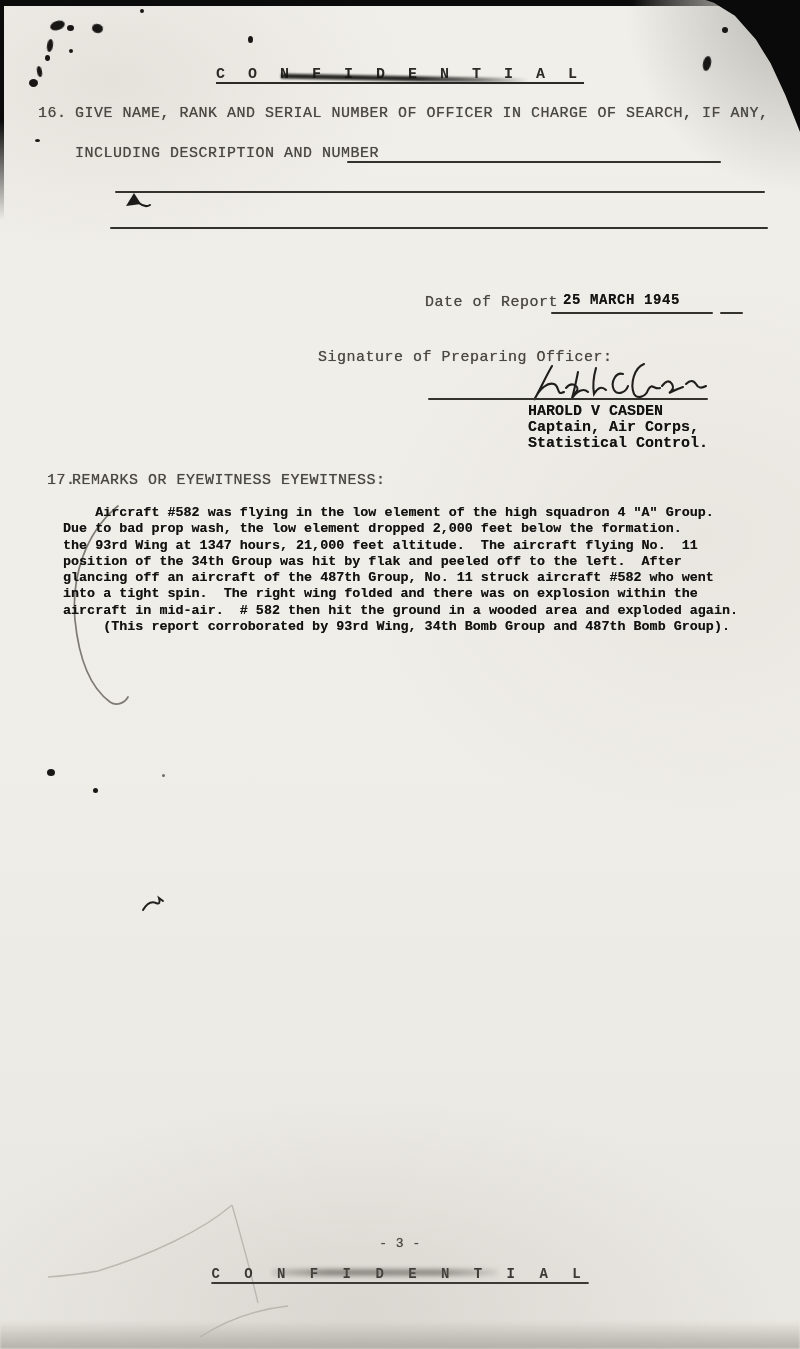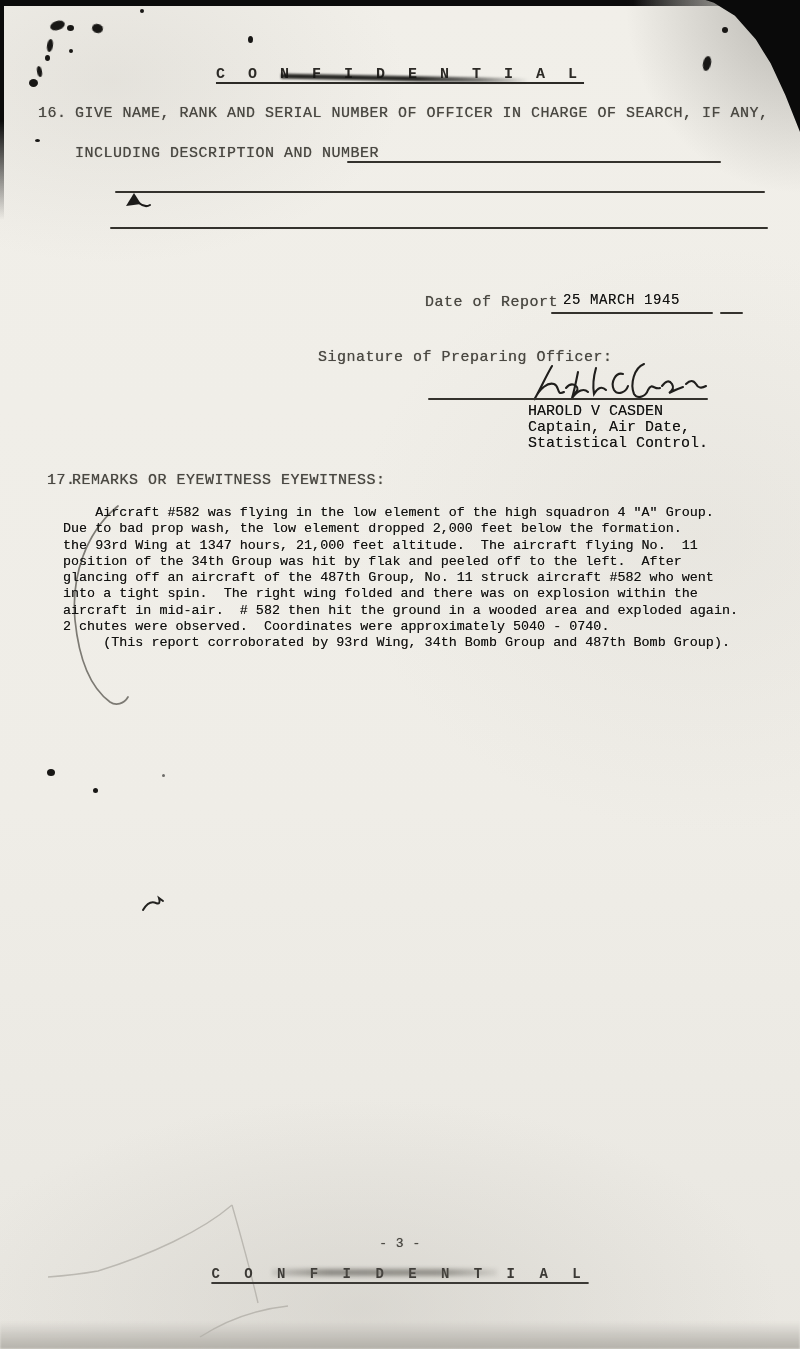--- a/index.html
+++ b/index.html
@@ -17,21 +17,21 @@
   .edge-left{position:absolute;top:0;left:0;width:4px;height:220px;background:linear-gradient(#0b0b0b 55%,rgba(11,11,11,0));filter:blur(.4px);}
   .corner-shade{position:absolute;top:0;right:0;width:190px;height:210px;background:radial-gradient(ellipse at 100% 0%,rgba(110,108,102,.45),transparent 65%);}
   .corner-tear{position:absolute;top:0;right:0;width:105px;height:132px;background:#0a0a0a;filter:blur(.5px);
     clip-path:polygon(100% 0,100% 100%,86% 72%,72% 48%,58% 30%,38% 12%,18% 2%,10% 0);}
   .blot{position:absolute;background:#181715;border-radius:50%;filter:blur(.3px);}
   .bottom-band{position:absolute;left:0;right:0;bottom:0;height:28px;
     background:linear-gradient(to bottom,rgba(160,158,151,0),rgba(178,175,168,.55) 55%,rgba(164,161,154,.75));filter:blur(1.2px);}
   .crease{position:absolute;pointer-events:none;}
   
   .t-faded{color:#4a4842;text-shadow:0 0 .7px rgba(74,72,66,.8);filter:blur(.28px);letter-spacing:.5px;}
-  .t-dark{color:#121211;font-weight:400;text-shadow:0 0 .5px rgba(20,20,17,.6);filter:blur(.18px);}
+  .t-dark{color:#121211;font-weight:700;text-shadow:0 0 .5px rgba(20,20,17,.6);filter:blur(.18px);}
   .abs{position:absolute;white-space:pre;}
   .fs13{font-size:15px;}
   .fs14{font-size:14px;}
   .rule{position:absolute;height:2px;background:#34322d;filter:blur(.45px);border-radius:1px;}
   
   .conf{position:absolute;left:50%;transform:translateX(-50%);font-weight:700;white-space:pre;
     text-decoration:underline;text-decoration-thickness:2px;text-underline-offset:4px;}
   .conf-top{top:66px;font-size:15px;letter-spacing:7px;color:#2c2a26;filter:blur(.3px);}
   .conf-bottom{top:1266px;font-size:14px;letter-spacing:8px;color:#3b3935;filter:blur(.35px);}
   .strike-top{position:absolute;top:76px;left:281px;width:248px;height:5px;transform:rotate(1.1deg);
@@ -102,39 +102,38 @@
       <path d="M148 8 q -4 14 -2 26 q 6 -10 12 -4"></path>
       <path d="M175 14 C 168 12, 162 22, 166 30 C 170 36, 178 32, 180 26"></path>
       <path d="M196 4 C 186 8, 182 24, 186 34 C 190 40, 198 36, 200 30 C 204 22, 206 30, 212 28"></path>
       <path d="M214 26 q 6 -8 10 -2 q 3 5 -3 9 q 8 -4 14 -6"></path>
       <path d="M238 24 q 6 -6 10 0 q 3 6 10 2"></path>
     </g>
   </svg>
   <span class="sr">Harold V Casden</span>
   <div class="rule" style="left:428px;top:398px;width:280px;"></div>
   <div class="abs t-dark fs13" style="left:528px;top:403px;">HAROLD V CASDEN</div>
-  <div class="abs t-dark fs13" style="left:528px;top:419px;">Captain, Air Date,</div>
+  <div class="abs t-dark fs13" style="left:528px;top:419px;">Captain, Air Corps,</div>
   <div class="abs t-dark fs13" style="left:528px;top:435px;">Statistical Control.</div>
 
   <div class="abs t-faded fs13" style="left:47px;top:472px;">17.</div>
   <div class="abs t-faded fs13" style="left:72px;top:472px;">REMARKS OR EYEWITNESS EYEWITNESS:</div>
 
   <svg class="crease" style="left:58px;top:494px;" width="84" height="232" viewBox="0 0 84 232">
     <path d="M60 12 C 28 38, 13 82, 17 126 C 21 166, 33 194, 52 208 C 58 212, 66 210, 70 203" stroke="#56534c" stroke-width="1.7" fill="none" opacity=".75" stroke-linecap="round"></path>
   </svg>
 
   <div class="remarks t-dark">
     <div>    Aircraft #582 was flying in the low element of the high squadron 4 "A" Group.</div>
     <div>Due to bad prop wash, the low element dropped 2,000 feet below the formation.</div>
     <div>the 93rd Wing at 1347 hours, 21,000 feet altitude.  The aircraft flying No.  11</div>
     <div>position of the 34th Group was hit by flak and peeled off to the left.  After</div>
     <div>glancing off an aircraft of the 487th Group, No. 11 struck aircraft #582 who went</div>
     <div>into a tight spin.  The right wing folded and there was on explosion within the</div>
     <div>aircraft in mid-air.  # 582 then hit the ground in a wooded area and exploded again.</div>
-    <div>2 chutes were observed.  Coordinates were approximately 5040 - 0740.</div>
     <div>     (This report corroborated by 93rd Wing, 34th Bomb Group and 487th Bomb Group).</div>
   </div>
 
   <svg class="crease" style="left:140px;top:894px;" width="28" height="20" viewBox="0 0 28 20">
     <path d="M3 16 Q 9 6 16 9 Q 21 11 19 4 L 23 7" stroke="#22211f" stroke-width="2" fill="none" stroke-linecap="round"></path>
   </svg>
 
   <svg class="crease" style="left:40px;top:1185px;" width="310" height="164" viewBox="0 0 310 164">
     <g stroke="#b2afa8" stroke-width="1.4" fill="none" opacity=".8">
       <path d="M8 92 Q 35 90 58 86 C 110 70, 162 46, 192 20"></path>

